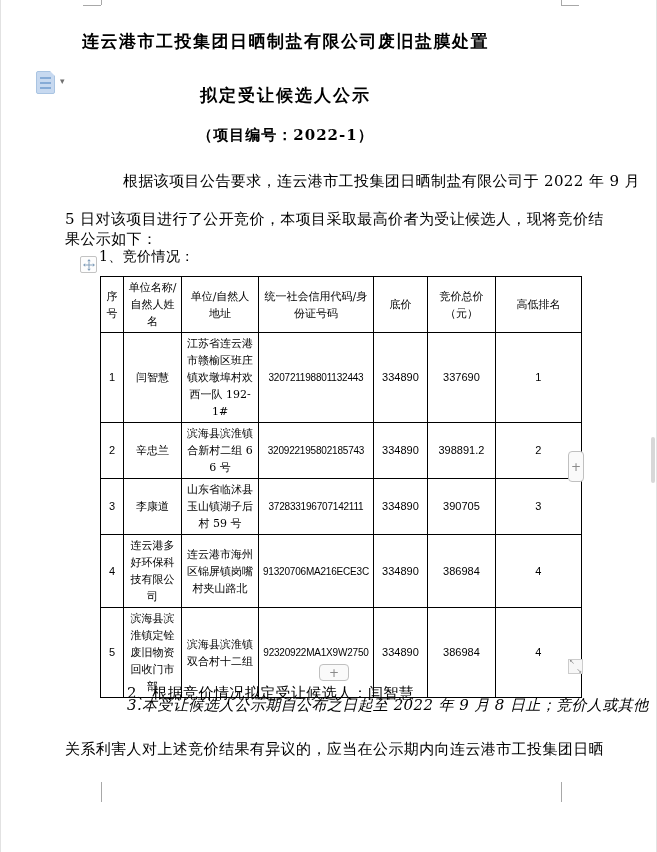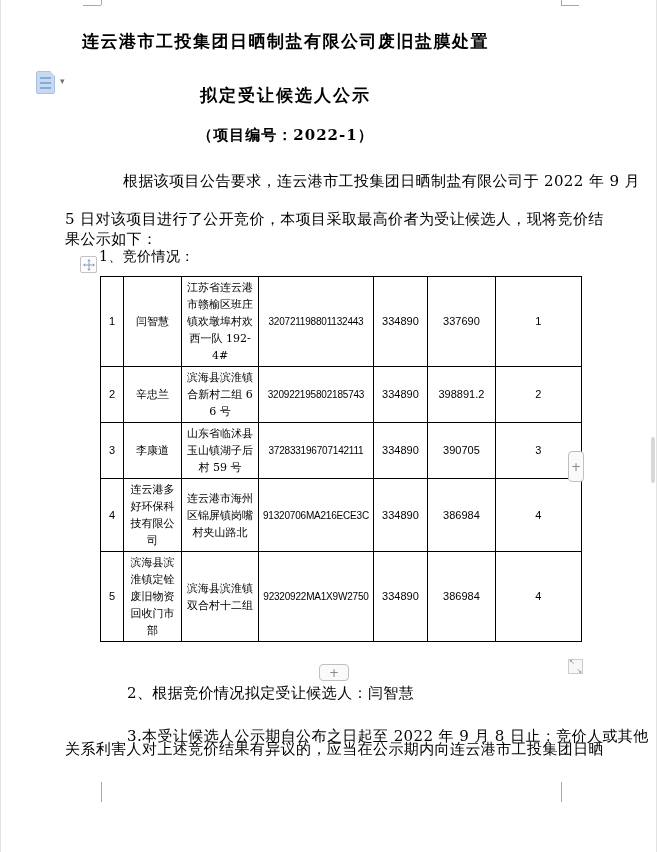--- a/index.html
+++ b/index.html
@@ -135,24 +135,33 @@
     <colgroup>
       <col style="width:23px">
         <col style="width:58px">
         <col style="width:77px">
       <col style="width:102px">
         <col style="width:54px">
         <col style="width:68px">
       <col style="width:86px">
     </colgroup>
     <tbody>
+        <tr class="hrow">
+      <th>序号</th>
+      <th>单位名称/自然人姓名</th>
+      <th>单位/自然人地址</th>
+      <th>统一社会信用代码/身份证号码</th>
+      <th>底价</th>
+      <th>竞价总价（元）</th>
+      <th>高低排名</th>
+    </tr>
     <tr class="r1">
       <td class="num">1</td>
       <td>闫智慧</td>
-      <td>江苏省连云港市赣榆区班庄镇欢墩埠村欢西一队 192-4#</td>
+      <td>江苏省连云港市赣榆区班庄镇欢墩埠村欢西一队 192-1#</td>
       <td class="code">320721198801132443</td>
       <td class="num">334890</td>
       <td class="num">337690</td>
       <td class="num">1</td>
     </tr>
     <tr class="r2">
       <td class="num">2</td>
       <td>辛忠兰</td>
       <td>滨海县滨淮镇合新村二组 66 号</td>
       <td class="code">320922195802185743</td>
@@ -191,18 +200,18 @@
     </table>
 
   <div class="ctl add-row">+</div>
   <div class="ctl add-col">+</div>
   <div class="resize-handle">
     <span class="nw">↖</span>
     <span class="se">↘</span>
   </div>
 
   <div class="line" style="left:126px;top:684px;">2、根据竞价情况拟定受让候选人：闫智慧</div>
-  <div class="line" style="left:126px;top:727px;">3.本受让候选人公示期自公布之日起至 2022 年 9 月 8 日止；竞价人或其他</div>
+  <div class="line" style="left:126px;top:696px;font-style:italic;">3.本受让候选人公示期自公布之日起至 2022 年 9 月 8 日止；竞价人或其他</div>
   <div class="line" style="left:64px;top:740px;">关系利害人对上述竞价结果有异议的，应当在公示期内向连云港市工投集团日晒</div>
 
   <div class="scroll-thumb"></div>
 
 </div>
 
 </body></html>

